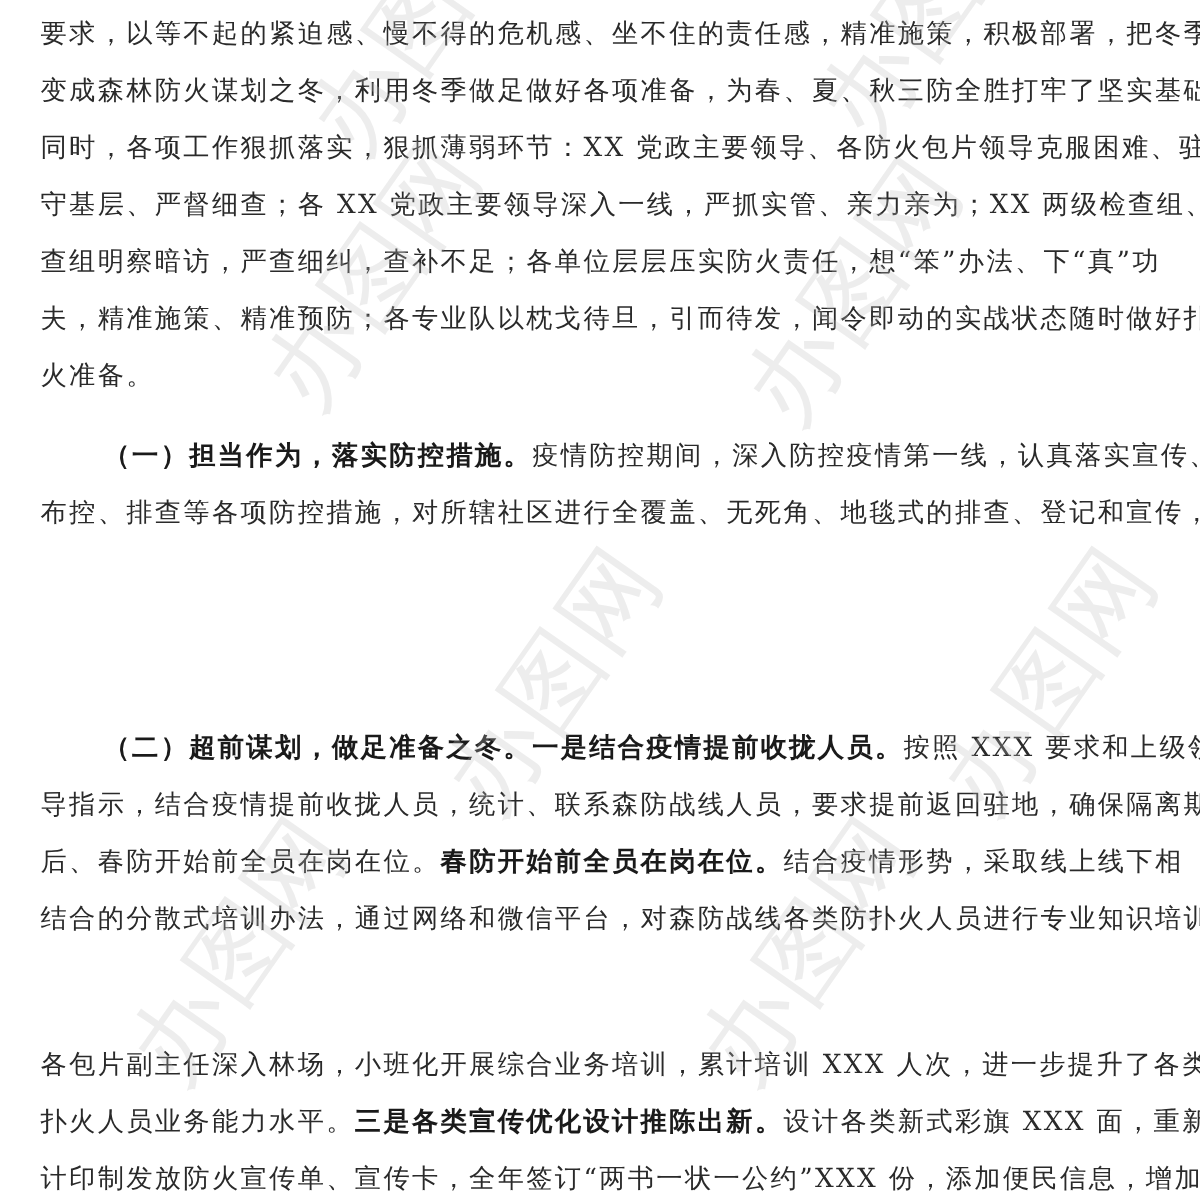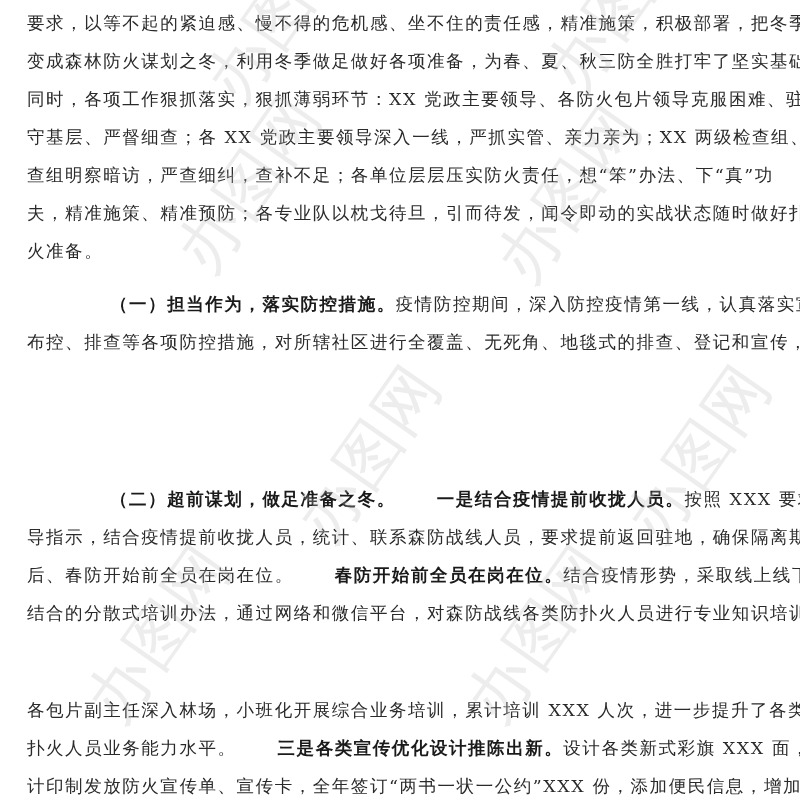--- a/index.html
+++ b/index.html
@@ -49,21 +49,20 @@
       display: block;
       white-space: nowrap;
       height: 38px;
     }
     .indent {
       padding-left: 42px;
     }
     b, .bold {
       font-weight: bold;
       color: #1a1a1a;
-      margin-left: 41px;
     }
     .watermark {
       position: absolute;
       font-family: "DejaVu Sans", sans-serif;
       font-size: 64px;
       color: rgba(190,190,190,0.28);
       transform: rotate(-55deg);
       pointer-events: none;
       white-space: nowrap;
       letter-spacing: 2px;

